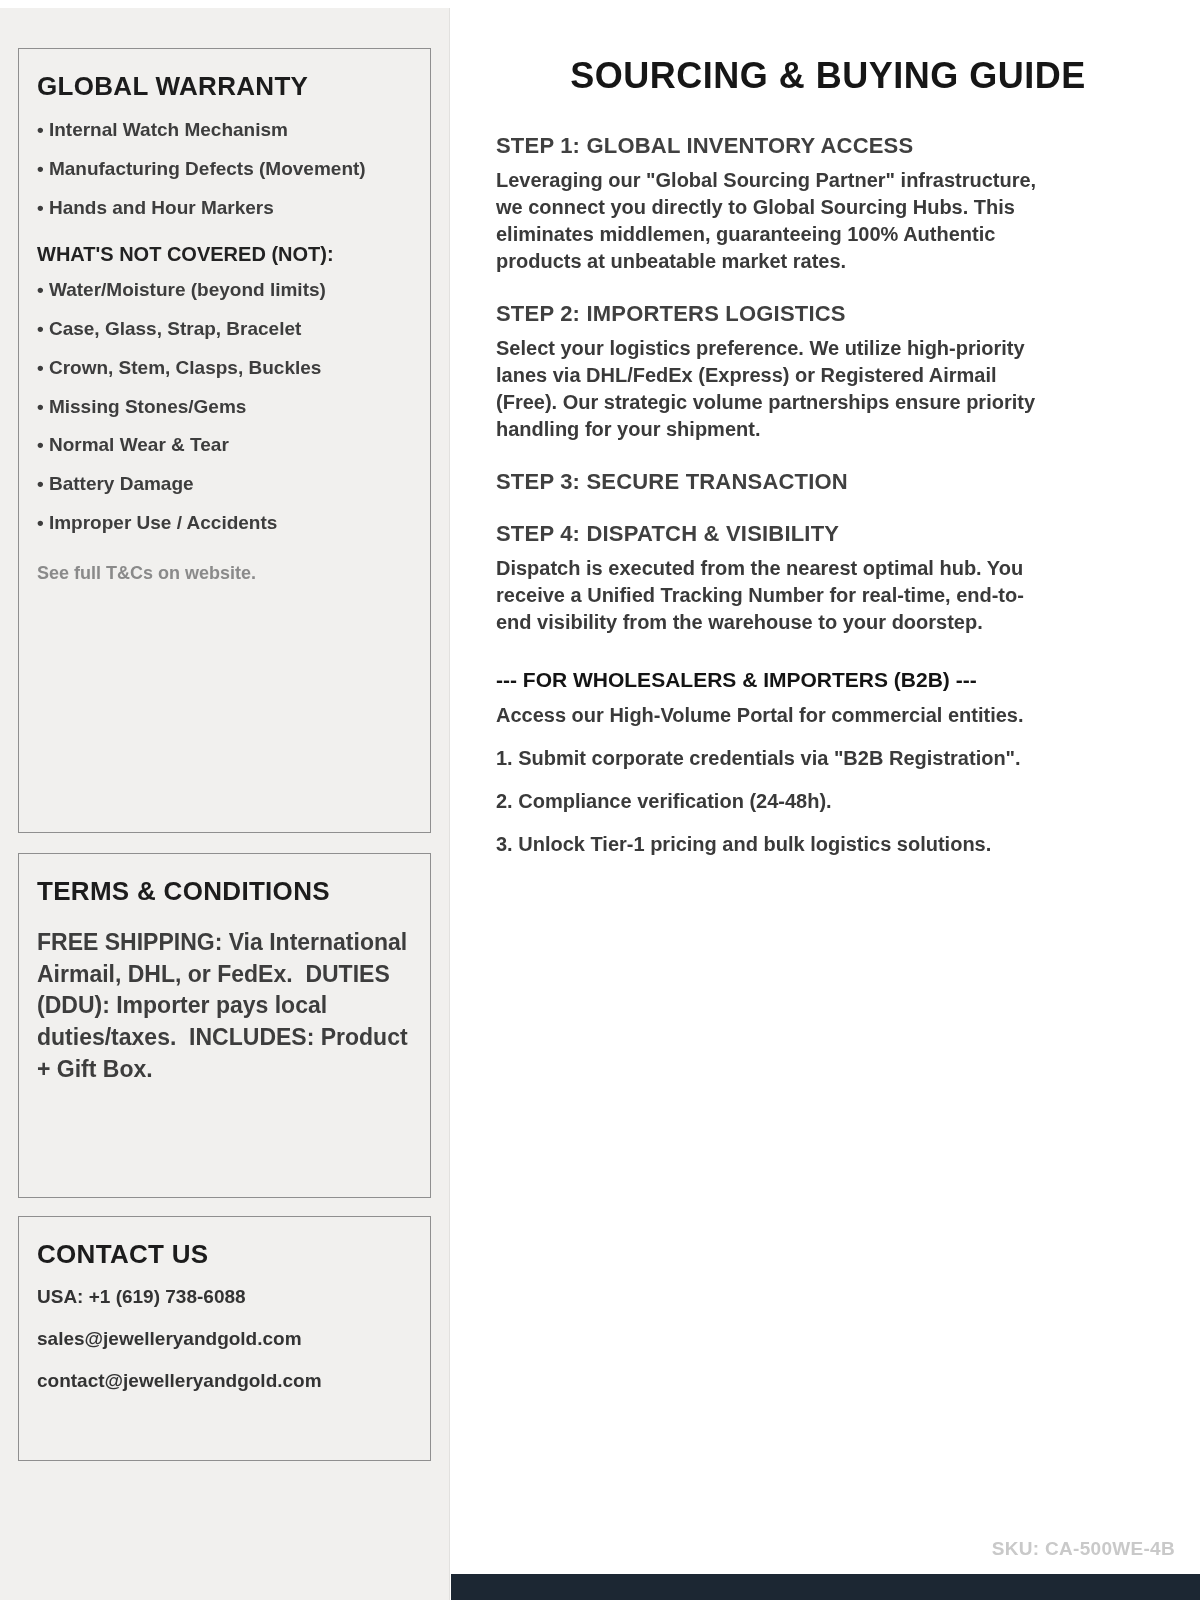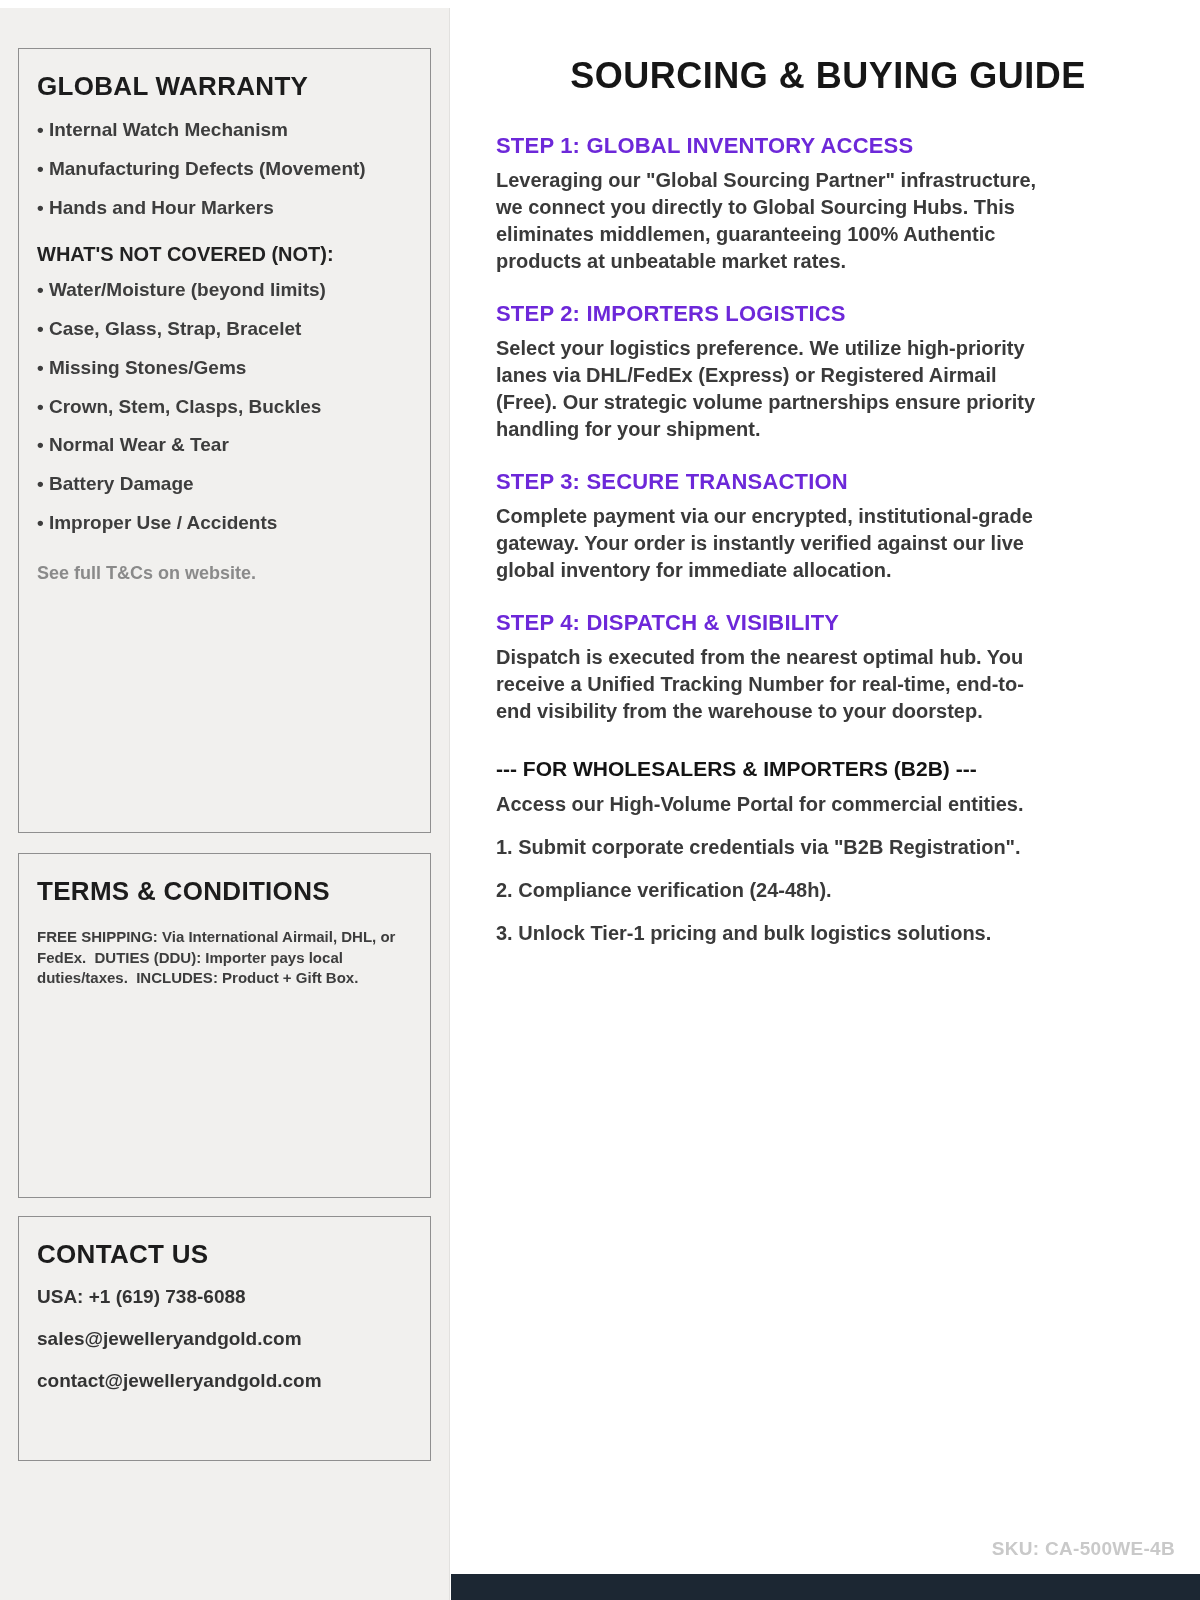--- a/index.html
+++ b/index.html
@@ -56,21 +56,21 @@
     line-height: 1.25;
   }
   .bullet::before { content: "• "; color: #3d3d3d; }
   .side-note {
     font-size: 18px;
     font-weight: 600;
     color: #8a8a8a;
     margin-top: 28px;
   }
   .side-body {
-    font-size: 15px;
+    font-size: 23px;
     font-weight: 600;
     color: #3d3d3d;
     line-height: 1.38;
     white-space: pre-wrap;
     margin-top: 20px;
   }
   .contact-line {
     font-size: 19px;
     font-weight: 700;
     color: #333333;
@@ -89,21 +89,21 @@
     font-size: 36px;
     font-weight: 800;
     color: #161616;
     letter-spacing: 0.5px;
     text-align: center;
     margin: 0 0 36px 0;
   }
   .step-heading {
     font-size: 22px;
     font-weight: 800;
-    color: #6d28d9;
+    color: #404040;
     margin: 26px 0 8px 0;
     letter-spacing: 0.2px;
   }
   .step-heading.first { margin-top: 0; }
   .step-body {
     font-size: 20px;
     font-weight: 600;
     color: #3a3a3a;
     line-height: 1.35;
     max-width: 545px;
@@ -161,22 +161,22 @@
     <div class="side-box box-warranty">
       <div class="side-title">GLOBAL WARRANTY</div>
 
       <div class="bullet">Internal Watch Mechanism</div>
       <div class="bullet">Manufacturing Defects (Movement)</div>
       <div class="bullet">Hands and Hour Markers</div>
 
       <div class="side-subhead">WHAT'S NOT COVERED (NOT):</div>
       <div class="bullet">Water/Moisture (beyond limits)</div>
       <div class="bullet">Case, Glass, Strap, Bracelet</div>
+      <div class="bullet">Crown, Stem, Clasps, Buckles</div>
       <div class="bullet">Missing Stones/Gems</div>
-      <div class="bullet">Crown, Stem, Clasps, Buckles</div>
       <div class="bullet">Normal Wear &amp; Tear</div>
       <div class="bullet">Battery Damage</div>
       <div class="bullet">Improper Use / Accidents</div>
 
       <div class="side-note">See full T&amp;Cs on website.</div>
     </div>
 
     <div class="side-box box-terms">
       <div class="side-title">TERMS &amp; CONDITIONS</div>
       <div class="side-body">FREE SHIPPING: Via International Airmail, DHL, or FedEx.  DUTIES (DDU): Importer pays local duties/taxes.  INCLUDES: Product + Gift Box.</div>
@@ -195,21 +195,20 @@
 
     <div class="main-title">SOURCING &amp; BUYING GUIDE</div>
 
     <div class="step-heading first">STEP 1: GLOBAL INVENTORY ACCESS</div>
     <div class="step-body">Leveraging our "Global Sourcing Partner" infrastructure, we connect you directly to Global Sourcing Hubs. This eliminates middlemen, guaranteeing 100% Authentic products at unbeatable market rates.</div>
 
     <div class="step-heading">STEP 2: IMPORTERS LOGISTICS</div>
     <div class="step-body">Select your logistics preference. We utilize high-priority lanes via DHL/FedEx (Express) or Registered Airmail (Free). Our strategic volume partnerships ensure priority handling for your shipment.</div>
 
     <div class="step-heading">STEP 3: SECURE TRANSACTION</div>
-    <div class="step-body">Complete payment via our encrypted, institutional-grade gateway. Your order is instantly verified against our live global inventory for immediate allocation.</div>
 
     <div class="step-heading">STEP 4: DISPATCH &amp; VISIBILITY</div>
     <div class="step-body">Dispatch is executed from the nearest optimal hub. You receive a Unified Tracking Number for real-time, end-to-end visibility from the warehouse to your doorstep.</div>
 
     <div class="b2b-heading">--- FOR WHOLESALERS &amp; IMPORTERS (B2B) ---</div>
     <div class="b2b-para">Access our High-Volume Portal for commercial entities.</div>
     <div class="b2b-para">1. Submit corporate credentials via "B2B Registration".</div>
     <div class="b2b-para">2. Compliance verification (24-48h).</div>
     <div class="b2b-para">3. Unlock Tier-1 pricing and bulk logistics solutions.</div>
 

